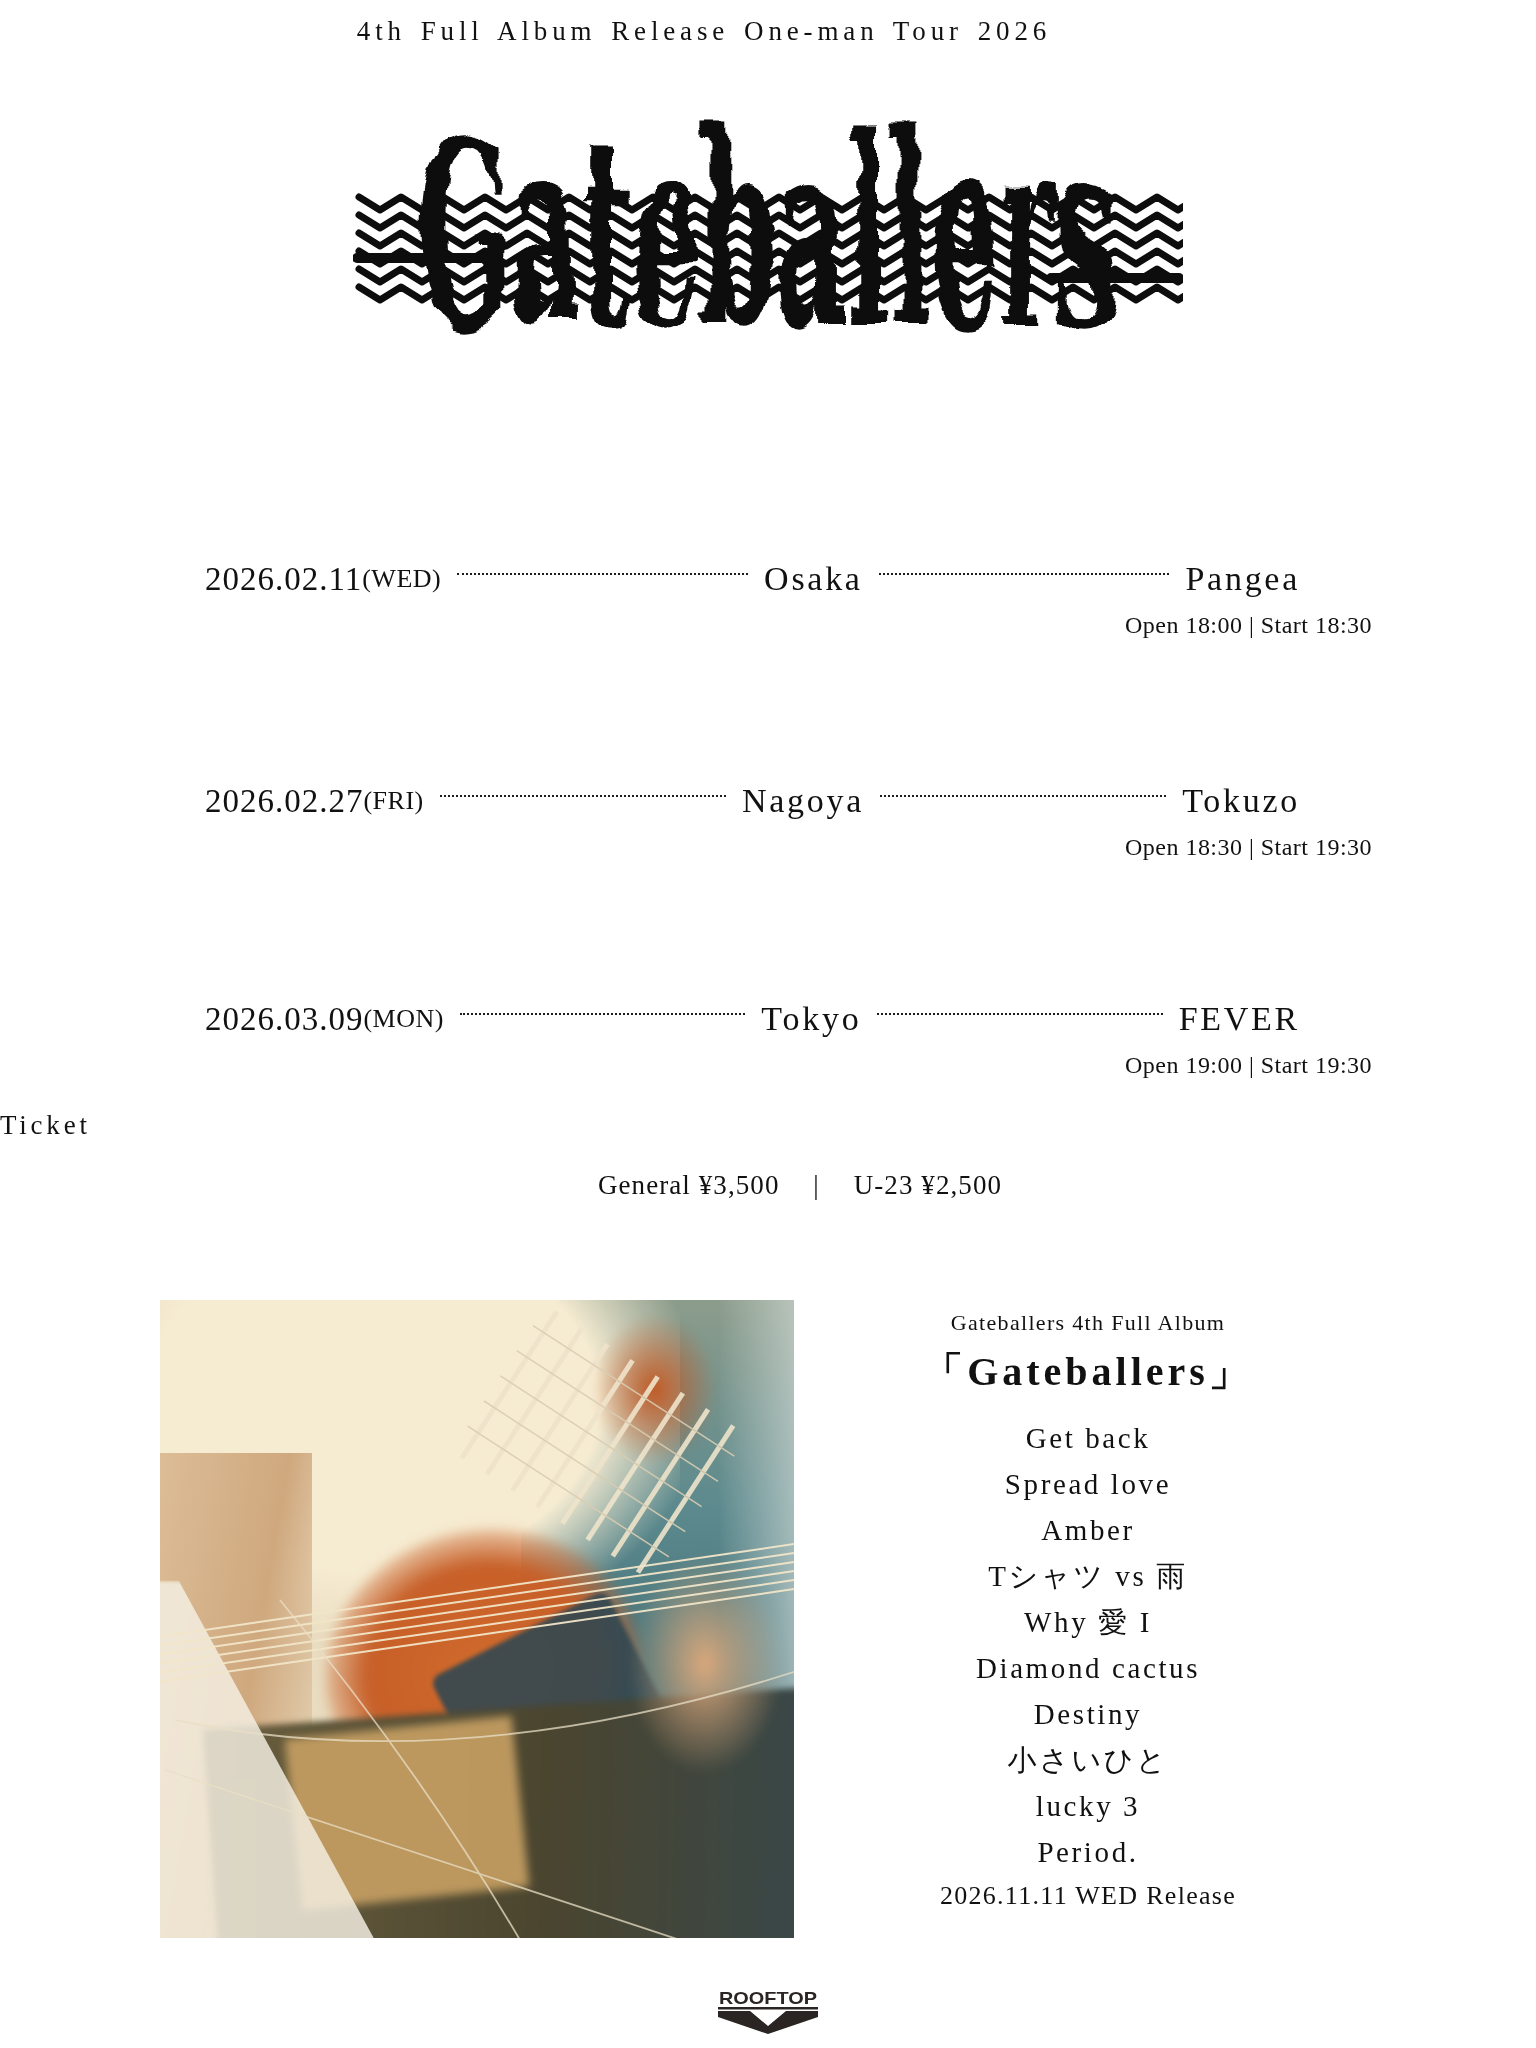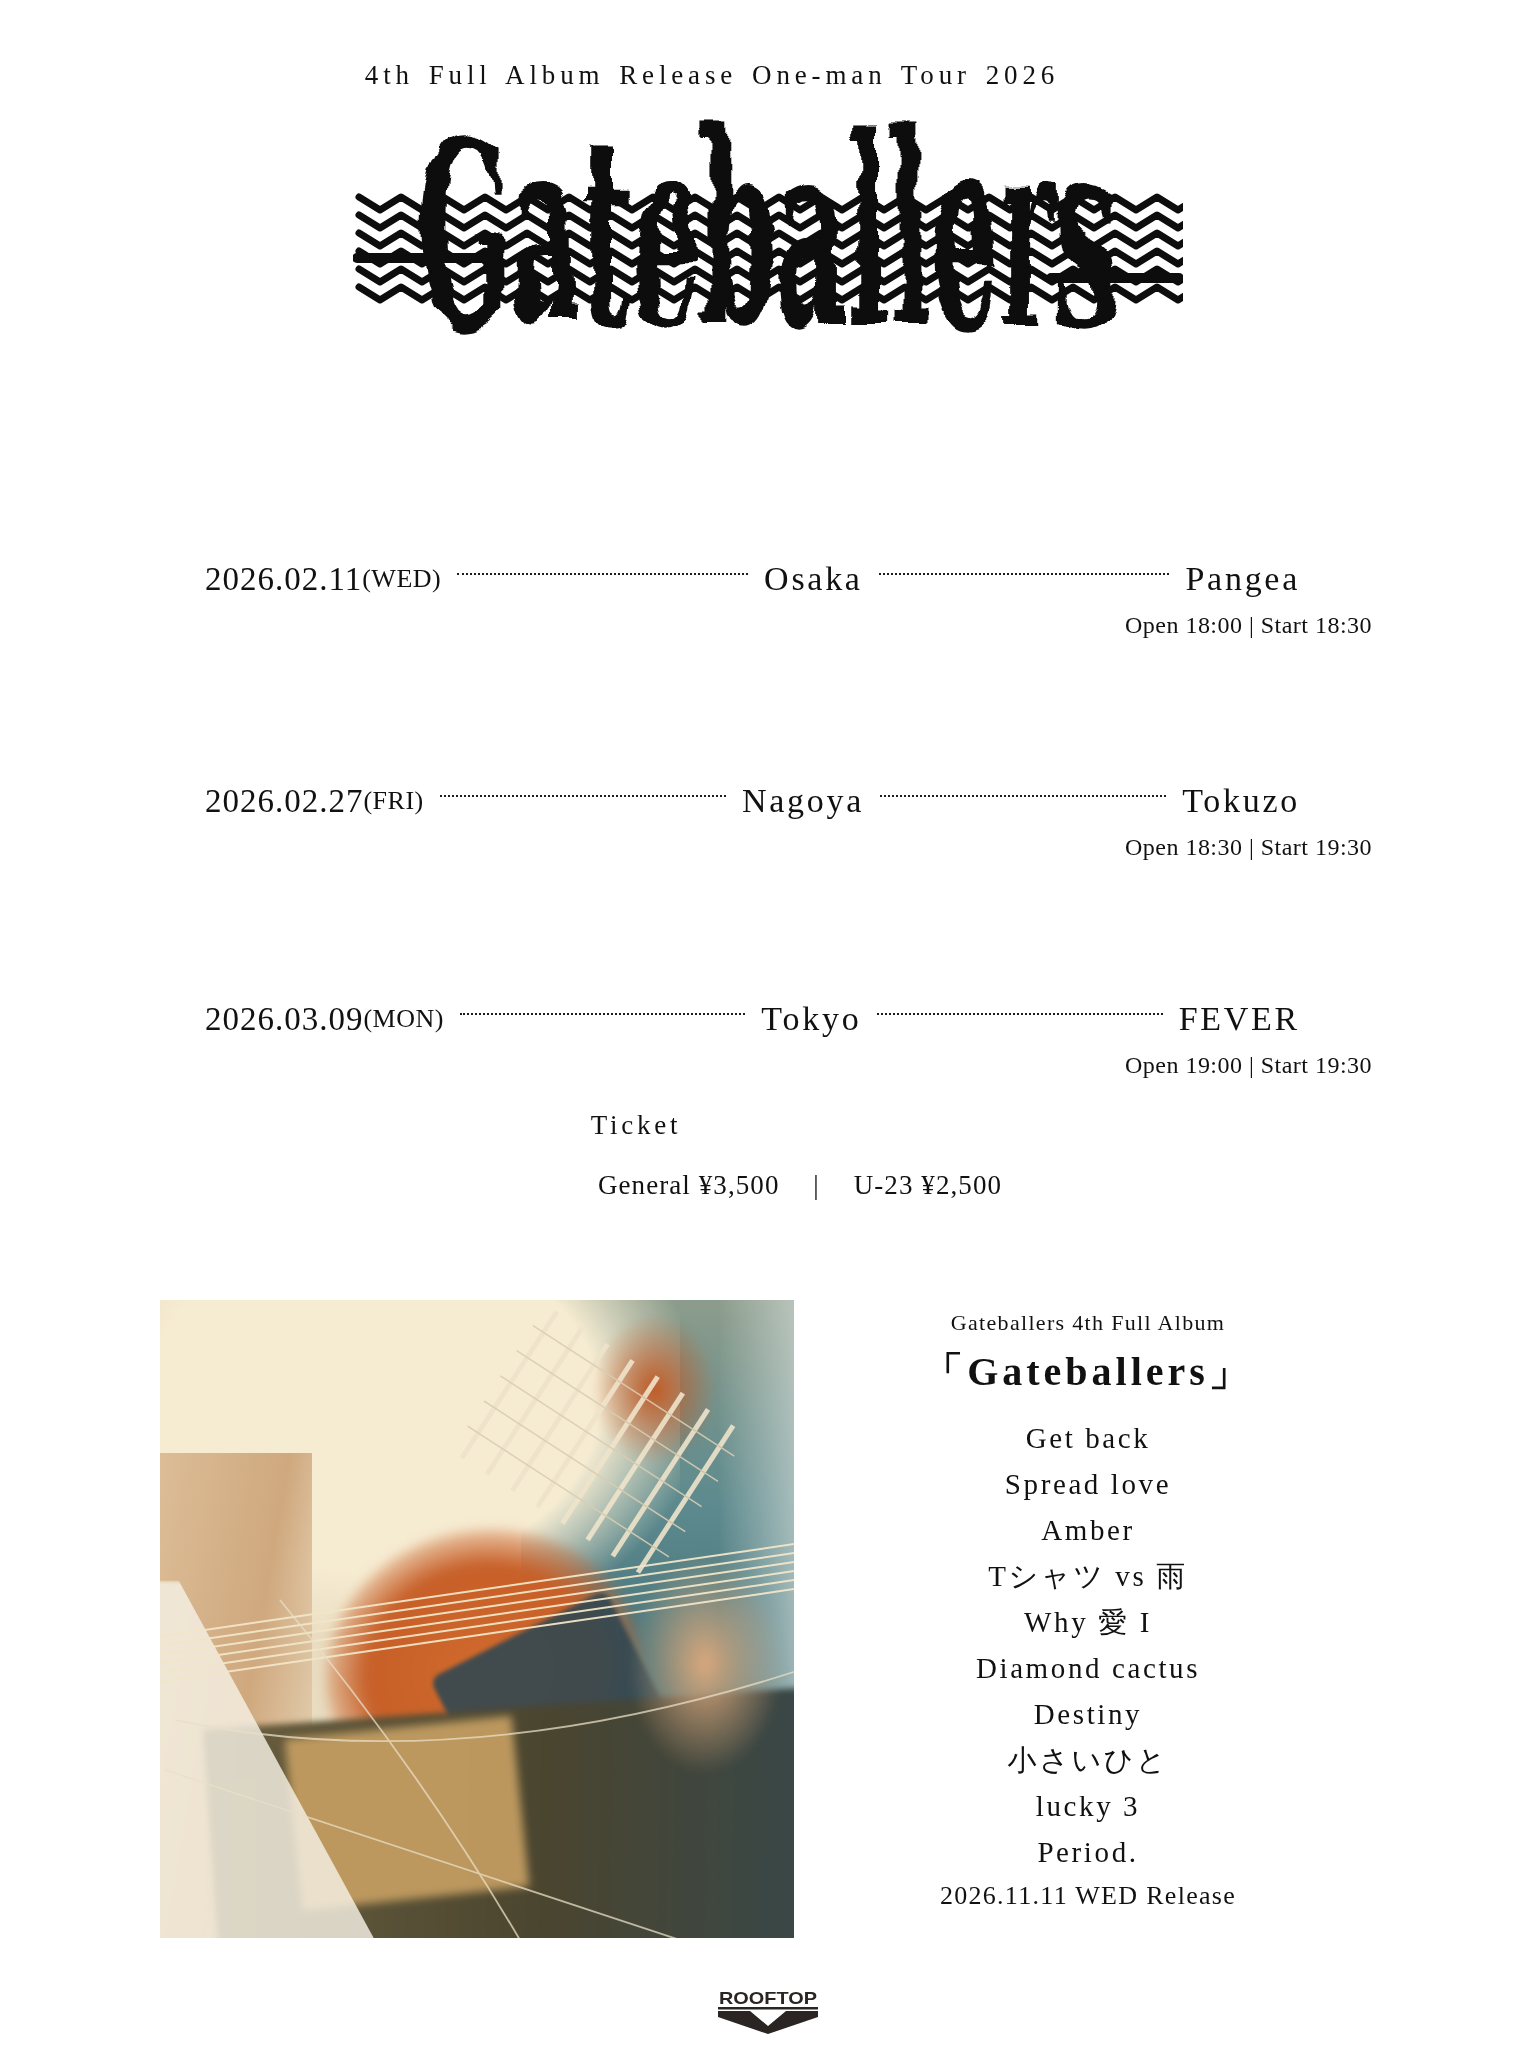--- a/index.html
+++ b/index.html
@@ -3,45 +3,44 @@
 <meta charset="utf-8">
 <style>
   html,body{margin:0;padding:0;background:#ffffff;}
   .page{
     position:relative;width:1536px;height:2048px;background:#ffffff;
     font-family:"Liberation Serif","DejaVu Serif",serif;color:#111;
     overflow:hidden;
   }
   
   .tour-title{
-    position:absolute;top:16px;left:8px;width:1408px;text-align:center;
+    position:absolute;top:16px;left:0;width:1408px;text-align:center;
     font-size:27px;letter-spacing:.18em;word-spacing:.12em;font-weight:500;
     white-space:nowrap;
-    margin-top:44px;
   }
   
   .logo-wrap{position:absolute;left:353px;top:82px;width:830px;height:390px;}
   .logo-wrap svg{width:100%;height:100%;display:block;}
   .logo-text{
     font-family:"DejaVu Serif","Liberation Serif",serif;
     font-weight:bold;fill:#0d0d0d;
   }
   .wave{fill:none;stroke:#0d0d0d;stroke-width:7;stroke-linejoin:round;stroke-linecap:round;}
   .wave.thick{stroke-width:10;}
   
   .show-row{position:absolute;left:205px;width:1167px;}
   .show-main{display:flex;align-items:center;width:1095px;white-space:nowrap;}
   .show-date{font-size:33px;letter-spacing:.03em;}
   .show-day{font-size:26px;letter-spacing:.02em;}
   .leader{flex:1;border-bottom:2px dotted #1c1c1c;height:2px;margin:0 16px;transform:translateY(-6px);}
   .show-city{font-size:34px;letter-spacing:.08em;}
   .show-venue{font-size:34px;letter-spacing:.08em;}
   .show-times{margin-top:14px;width:1167px;text-align:right;font-size:24px;letter-spacing:.02em;}
   
-  .ticket-heading{position:absolute;top:1110px;left:0;width:1272px;text-align:center;
+  .ticket-heading{position:absolute;top:1110px;left:0;width:1272px;
     font-size:27px;letter-spacing:.14em;}
   .ticket-prices{position:absolute;top:1170px;left:0;width:1536px;text-align:center;
     font-size:27px;letter-spacing:.04em;padding-left:32px;}
   .ticket-prices .sep{margin:0 26px;}
   
   .photo{position:absolute;left:160px;top:1300px;width:634px;height:638px;overflow:hidden;background:#e9dcc0;}
   .photo *{position:absolute;}
   .ph-teal{left:57%;top:0;width:43%;height:100%;
     background:linear-gradient(180deg,#8c9c8b 0%,#5d8a8e 32%,#3c6b74 68%,#86a4a6 100%);}
   .ph-teal-hl{left:88%;top:0;width:12%;height:100%;background:linear-gradient(90deg,rgba(222,228,223,0),rgba(214,222,218,.6));}

